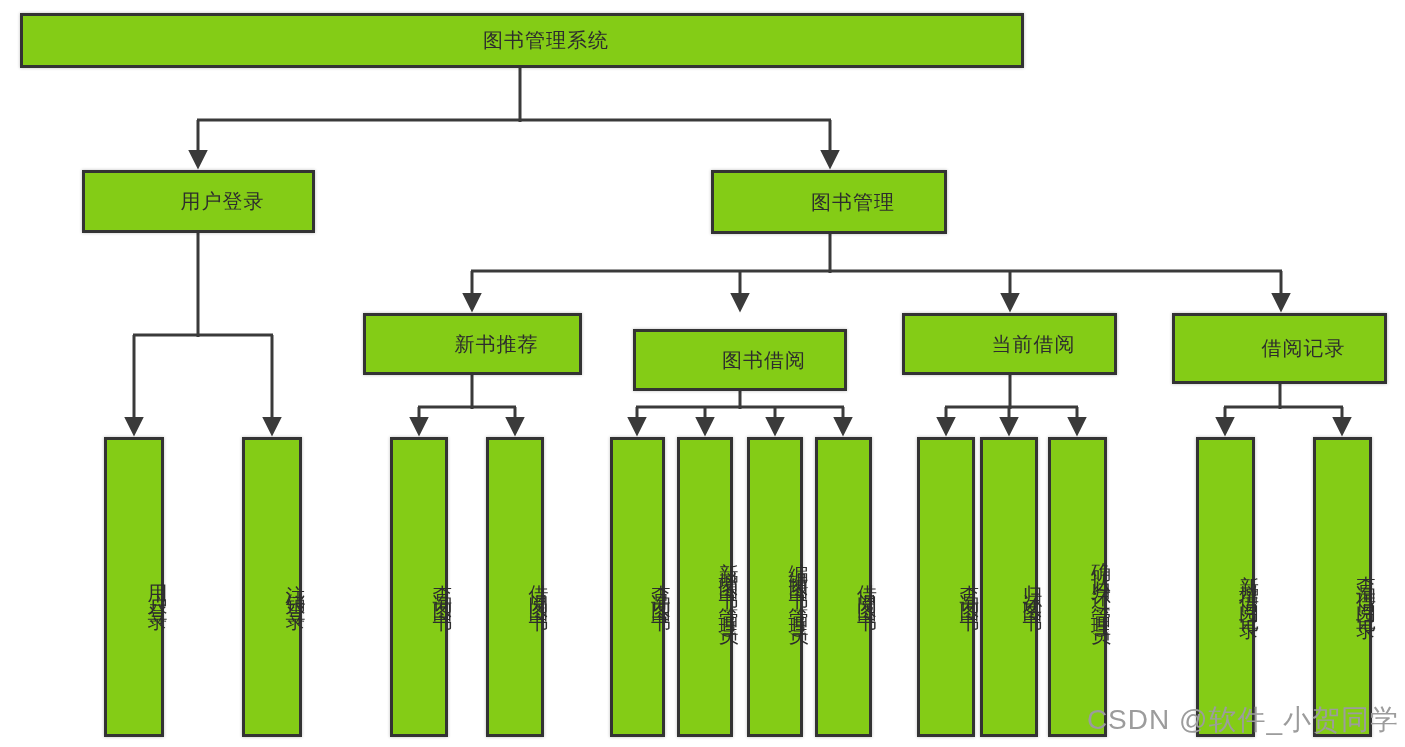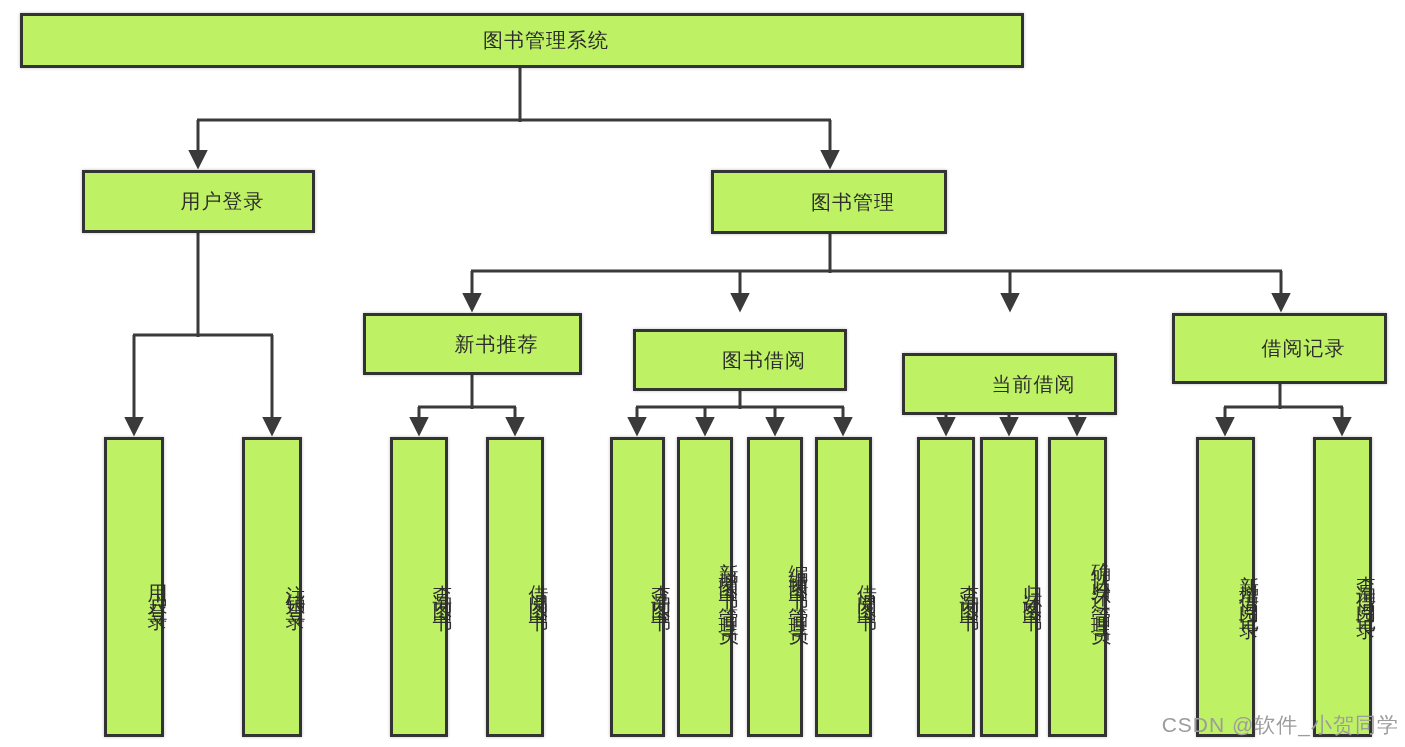--- a/index.html
+++ b/index.html
@@ -6,33 +6,33 @@
     --line:#3a3a3a; --border:#333333; --text:#2d2d2d; --bg:#ffffff; --watermark:#9c9c9c;
   }
   html,body{margin:0;padding:0;background:var(--bg);}
   .canvas{
     position:relative; width:1405px; height:747px; background:var(--bg);
     font-family:"Liberation Sans","DejaVu Sans",sans-serif; color:var(--text);
     overflow:hidden;
   }
   svg.connectors{position:absolute;left:0;top:0;z-index:0;}
   .node{
-    position:absolute; box-sizing:border-box; background:#bef264;
+    position:absolute; box-sizing:border-box; background:#84cc16;
     border:3px solid var(--border);
     display:flex; align-items:center; justify-content:center;
     z-index:1; box-shadow:0 0 3px rgba(0,0,0,0.25);padding-left:48px;
   }
   .node .lbl{font-size:20px; color:var(--text); letter-spacing:1px; white-space:nowrap;}
   .leaf .lbl{
     writing-mode:vertical-rl; text-orientation:mixed;
     letter-spacing:9px; font-size:20px; line-height:1;
   }
   .watermark{
     position:absolute; right:6px; bottom:8px; z-index:2;
-    font-size:21px; color:var(--watermark); letter-spacing:1px; white-space:nowrap;
+    font-size:28px; color:var(--watermark); letter-spacing:1px; white-space:nowrap;
   }
 </style>
 </head>
 <body>
 
 <div class="canvas">
 
   <svg class="connectors" width="1405" height="747" viewBox="0 0 1405 747">
     <defs>
       <marker id="arrow" viewBox="0 0 9 9" refX="6" refY="4.5" markerWidth="6.5" markerHeight="6.5" orient="auto">
@@ -82,21 +82,21 @@
   <div class="node" style="left:363px;top:313px;width:219px;height:62px;">
     <span class="lbl">新书推荐</span>
   </div>
 
   <div class="node" style="left:711px;top:170px;width:236px;height:64px;">
     <span class="lbl">图书管理</span>
   </div>
   <div class="node" style="left:633px;top:329px;width:214px;height:62px;">
     <span class="lbl">图书借阅</span>
   </div>
-  <div class="node" style="left:902px;top:313px;width:215px;height:62px;margin-top:40px;">
+  <div class="node" style="left:902px;top:313px;width:215px;height:62px;">
     <span class="lbl">当前借阅</span>
   </div>
   <div class="node" style="left:1172px;top:313px;width:215px;height:71px;">
     <span class="lbl">借阅记录</span>
   </div>
 
   <div class="node leaf" style="left:104px;top:437px;width:60px;height:300px;">
     <span class="lbl">用户登录</span>
   </div>
   <div class="node leaf" style="left:242px;top:437px;width:60px;height:300px;">

